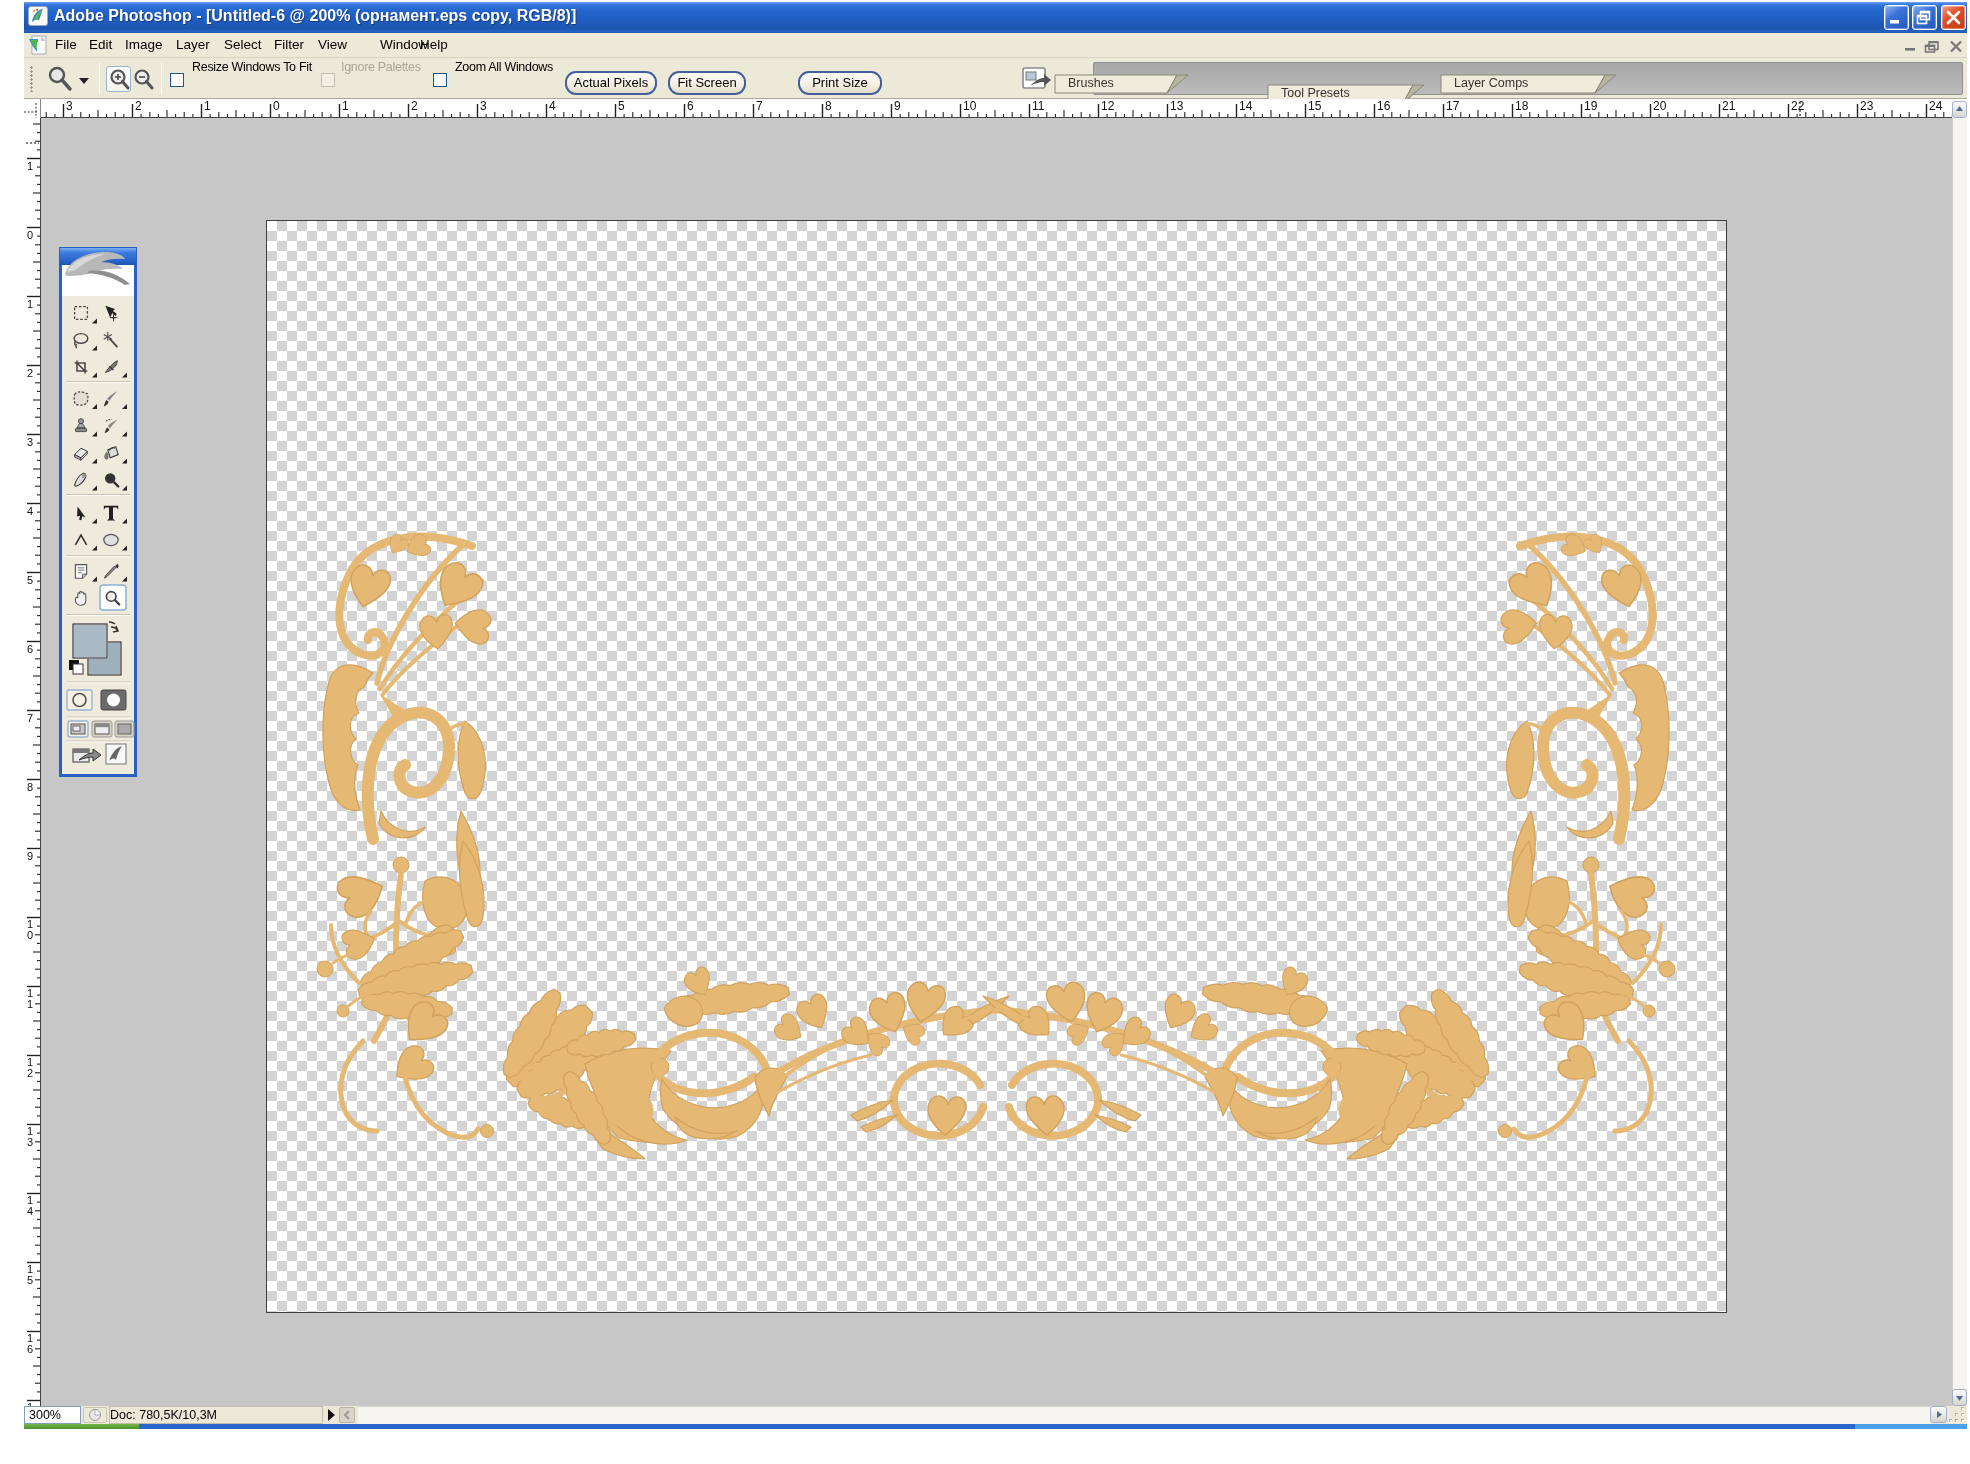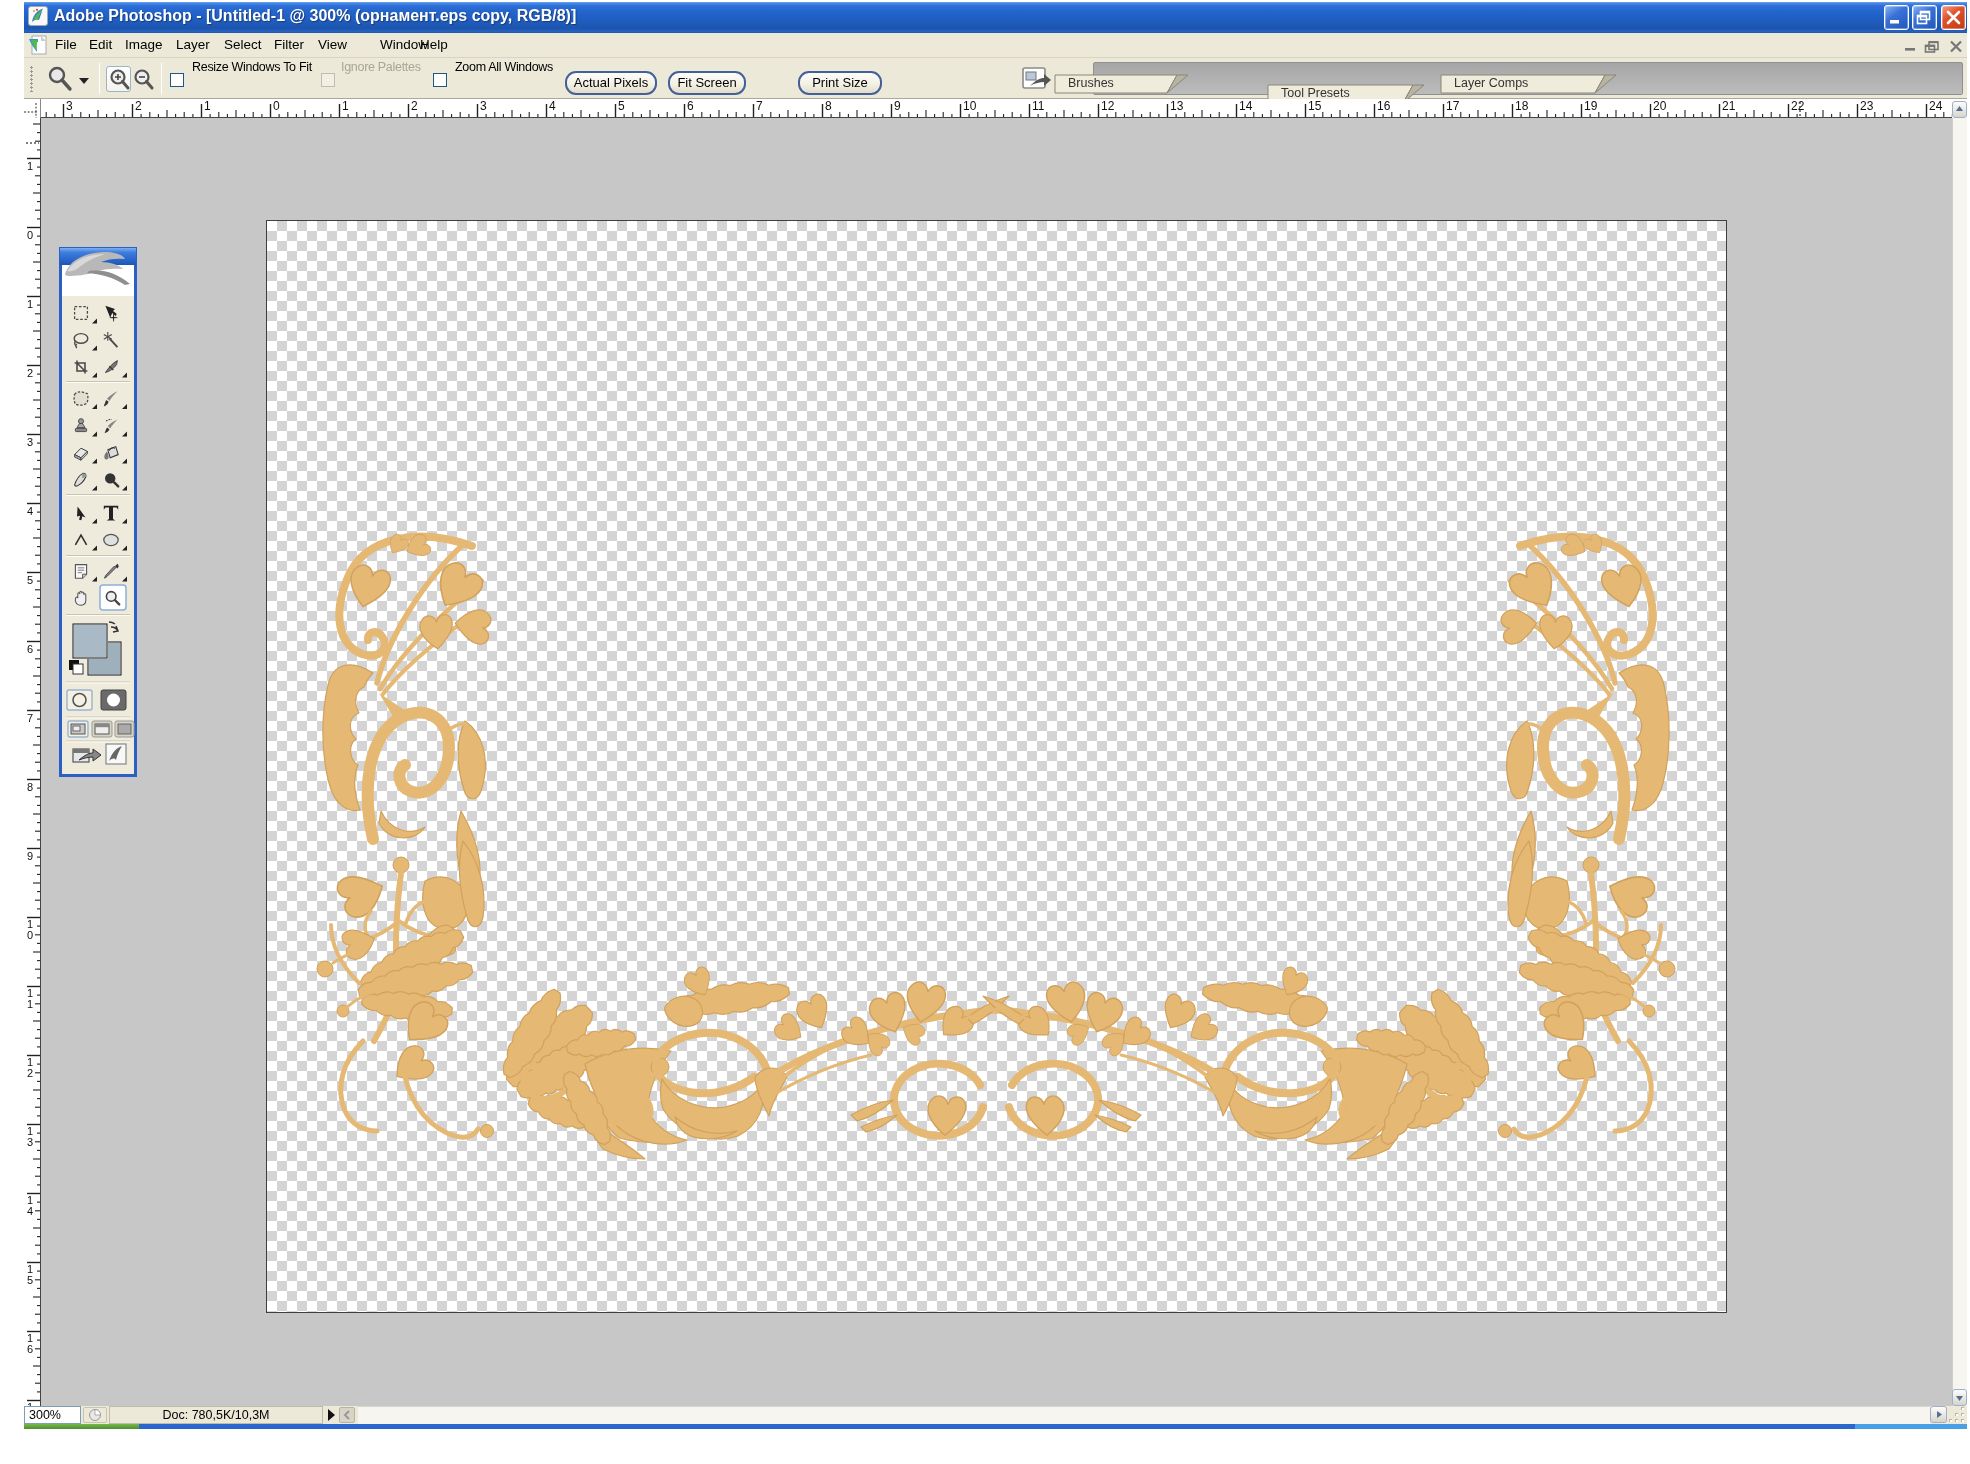--- a/index.html
+++ b/index.html
@@ -26,21 +26,21 @@
 .tbtn{position:absolute;border-radius:3px;}
 </style></head><body>
 
 <div class="abs" id="titlebar"></div>
 <div class="abs" id="psicon"><svg width="18" height="18" viewBox="0 0 18 18">
 <path d="M3,15 C4,9 7,4 14,1.5 C13,3 12.5,4.5 12.5,6 L10,13 C8,11.5 5,13 3,15Z" fill="#2e86c8"></path>
 <path d="M4.5,13.5 C6,9 9,5 13.5,2.5 C11,6.5 9.5,10 8.5,13 C7,12 5.8,12.5 4.5,13.5Z" fill="#5cb648"></path>
 <circle cx="5" cy="4" r="1.1" fill="#e8a33d"></circle>
       <circle cx="8" cy="2.8" r="1.1" fill="#d44"></circle>
     </svg></div>
-<div class="abs" id="titletxt">Adobe Photoshop - [Untitled-1 @ 300% (орнамент.eps copy, RGB/8)]</div>
+<div class="abs" id="titletxt">Adobe Photoshop - [Untitled-6 @ 200% (орнамент.eps copy, RGB/8)]</div>
 <div class="abs tbtn" style="left:1884px;top:5px;width:25px;height:25px;background:linear-gradient(145deg,#8ab6f0,#3a71d8 40%,#2258b8);border:1px solid #fff;box-shadow:inset 0 0 0 1px rgba(255,255,255,.35)"><svg width="23" height="23" viewBox="0 0 23 23">
       <rect x="5" y="14" width="9" height="3.5" fill="#fff"></rect>
     </svg></div>
 <div class="abs tbtn" style="left:1912px;top:5px;width:25px;height:25px;background:linear-gradient(145deg,#8ab6f0,#3a71d8 40%,#2258b8);border:1px solid #fff;box-shadow:inset 0 0 0 1px rgba(255,255,255,.35)"><svg width="23" height="23" viewBox="0 0 23 23">
       <rect x="7.5" y="5.5" width="9" height="8" fill="none" stroke="#fff" stroke-width="1.6"></rect>
       <rect x="7.5" y="5" width="9" height="2.4" fill="#fff"></rect>
       <rect x="4.5" y="9.5" width="9" height="8" fill="none" stroke="#fff" stroke-width="1.6"></rect>
       <rect x="4.5" y="9" width="9" height="2.4" fill="#fff"></rect>
     </svg></div>
 <div class="abs tbtn" style="left:1941px;top:5px;width:25px;height:25px;background:linear-gradient(145deg,#f0a088,#e0512a 40%,#c23a12);border:1px solid #fff;box-shadow:inset 0 0 0 1px rgba(255,255,255,.35)"><svg width="23" height="23" viewBox="0 0 23 23">
@@ -753,21 +753,21 @@
 <div class="abs" style="left:1952px;top:1389px;width:15px;height:17px;background:linear-gradient(#fdfdfd,#d8d4cc);border:1px solid #a0b0c8;border-radius:3px"><svg width="13" height="15">
       <path d="M6.5,11 L10,6 L3,6Z" fill="#55708f"></path>
     </svg></div>
 <div class="abs" id="statusbar"></div>
 <div class="abs" style="left:24px;top:1406px;width:57px;height:18px;background:#fff;border:1px solid #7f9db9;font-size:12.5px;color:#000;padding:1px 0 0 4px">300%</div>
 <div class="abs" style="left:83px;top:1407px;width:24px;height:16px;background:#ece9d8;border:1px solid #c8c4b0;border-radius:2px">
 <svg width="22" height="14">
       <circle cx="11" cy="7" r="5.5" fill="#e8e8e8" stroke="#999"></circle>
       <path d="M11,7 L11,1.5 A5.5,5.5 0 0 1 16.5,7Z" fill="#fff" stroke="#999" stroke-width=".8"></path>
     </svg></div>
-<div class="abs" style="left:109px;top:1406px;width:214px;height:18px;background:#ece9d8;border:1px solid #c0bcaa;font-size:12.5px;color:#000;text-align:center;padding-top:1px">Doc: 780,5K/10,3M</div>
+<div class="abs" style="left:109px;top:1406px;width:214px;height:18px;background:#ece9d8;border:1px solid #c0bcaa;font-size:12.5px;color:#000;padding-top:1px">Doc: 780,5K/10,3M</div>
 <div class="abs" style="left:326px;top:1408px;width:10px;height:14px"><svg width="10" height="14">
       <path d="M2,1 L9,7 L2,13Z" fill="#111"></path>
     </svg></div>
 <div class="abs" style="left:339px;top:1407px;width:16px;height:16px;background:#d8d4c8;border:1px solid #b8b4a4;border-radius:2px"><svg width="14" height="14">
       <path d="M9,3 L5,7 L9,11" stroke="#999" stroke-width="2" fill="none"></path>
     </svg></div>
 <div class="abs" style="left:358px;top:1406px;width:1572px;height:18px;background:#f6f5f0;border-top:1px solid #d8d6d0"></div>
 <div class="abs" style="left:1930px;top:1406px;width:17px;height:17px;background:linear-gradient(#fdfdfd,#d8d4cc);border:1px solid #a0b0c8;border-radius:3px"><svg width="15" height="15">
       <path d="M11,7.5 L6,11 L6,4Z" fill="#55708f"></path>
     </svg></div>

